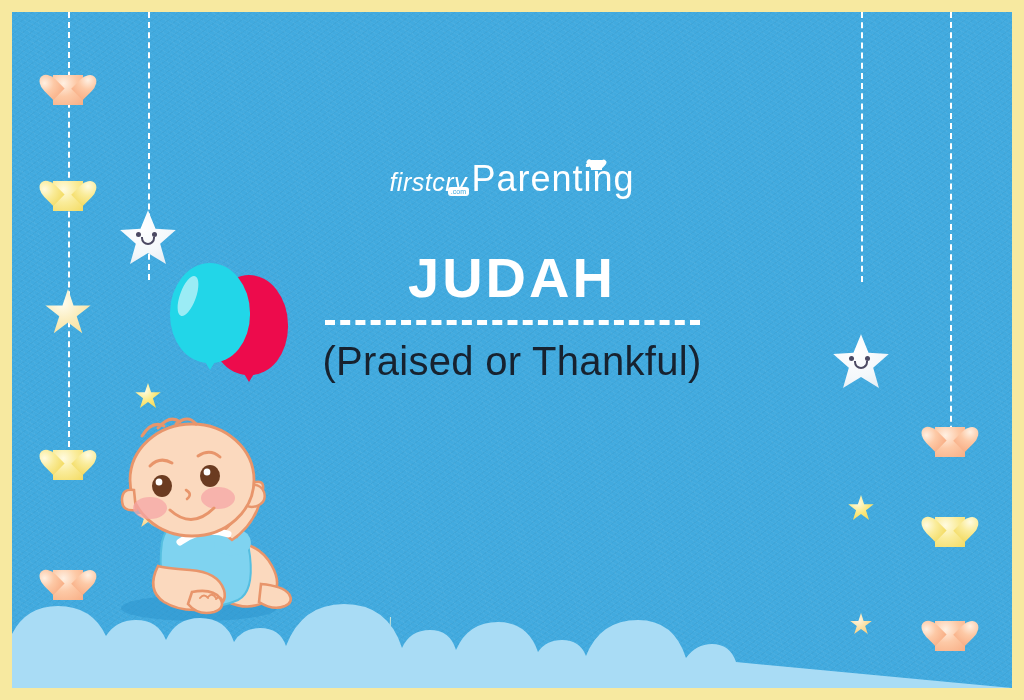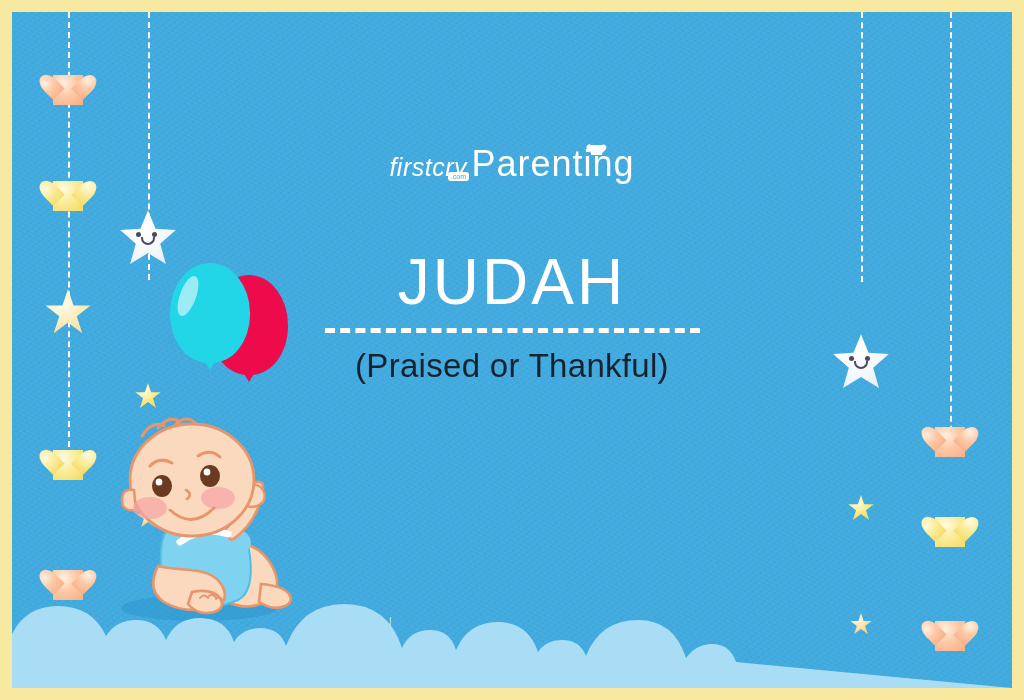--- a/index.html
+++ b/index.html
@@ -126,56 +126,56 @@
     border-radius: 3px;
     padding: 1px 3px;
     line-height: 1;
     letter-spacing: 0;
   }
   #logo .parenting {
     font-size: 36px;
     line-height: 1.05;
     letter-spacing: 1px;
     font-weight: 400;
-    margin-top: 3px;
+    margin-top: 18px;
     position: relative;
     display: inline-block;
   }
   #logo .heart-dot {
     position: absolute;
     right: 33px; top: 0px;
     width: 11px; height: 10px;
   }
   #logo .heart-dot i { background: #FFFFFF; }
 
   
   #nameblock {
     position: absolute;
     left: 0; right: 0; top: 238px;
     text-align: center;
     z-index: 6;
   }
   #name {
     color: #FFFFFF;
-    font-size: 64px;
-    font-weight: 400;
+    font-size: 56px;
+    font-weight: 700;
     letter-spacing: 3px;
     line-height: 1;
     text-align: center;
   }
   #divider {
     width: 375px;
     margin: 14px auto 0;
     border-top: 5px dashed #FFFFFF;
     height: 0;
   }
   #meaning {
     margin-top: 14px;
     color: #17222F;
-    font-size: 33px;
+    font-size: 40px;
     font-weight: 400;
     letter-spacing: .3px;
   }
 
   
   #balloons { position: absolute; left: 150px; top: 245px; z-index: 5; }
   .balloon {
     position: absolute;
     border-radius: 50% 50% 48% 48%;
   }

